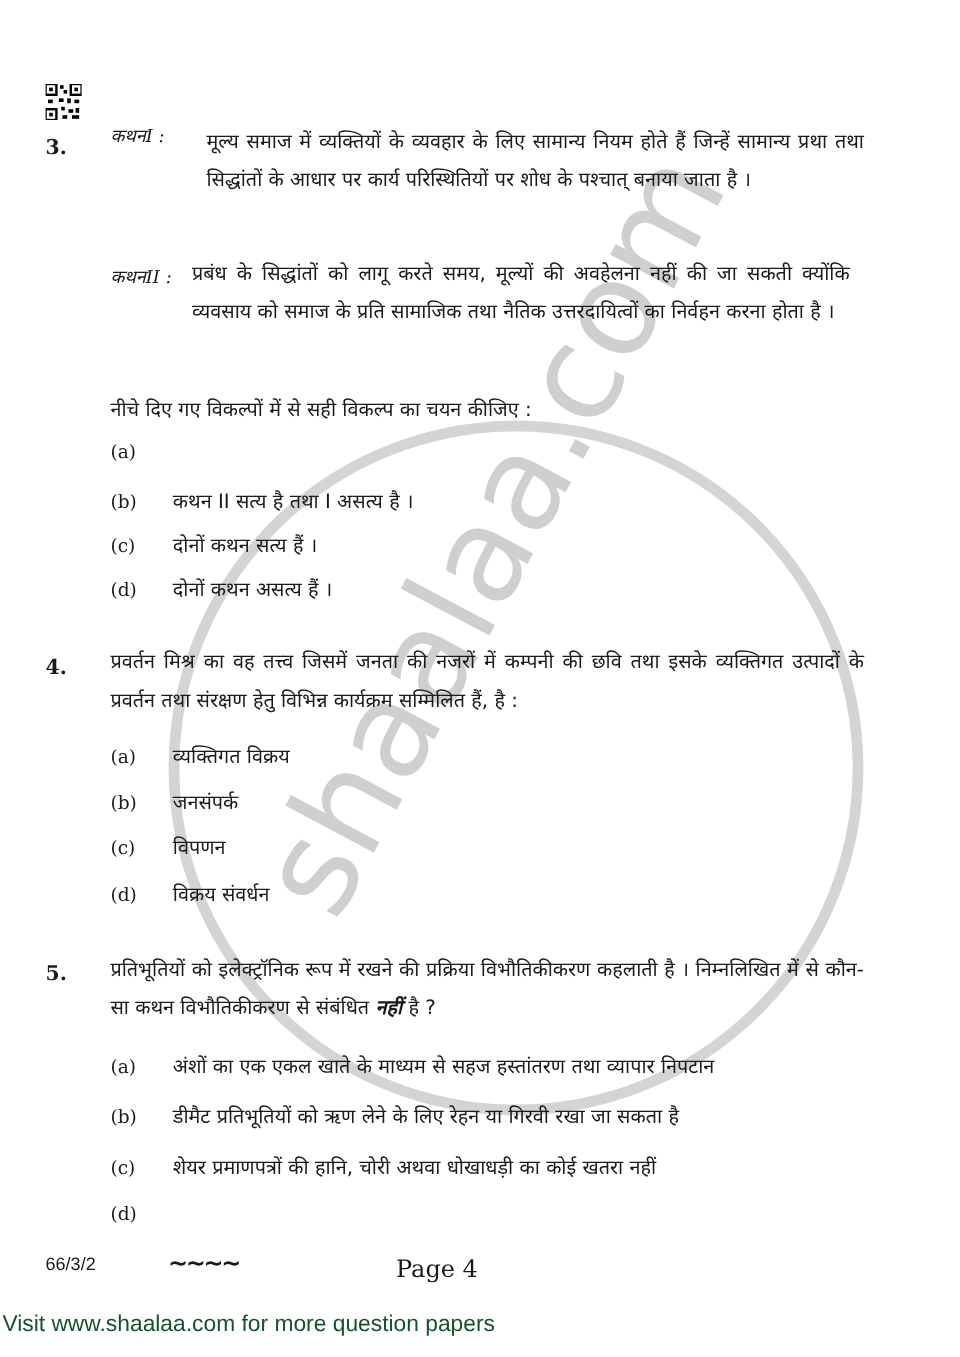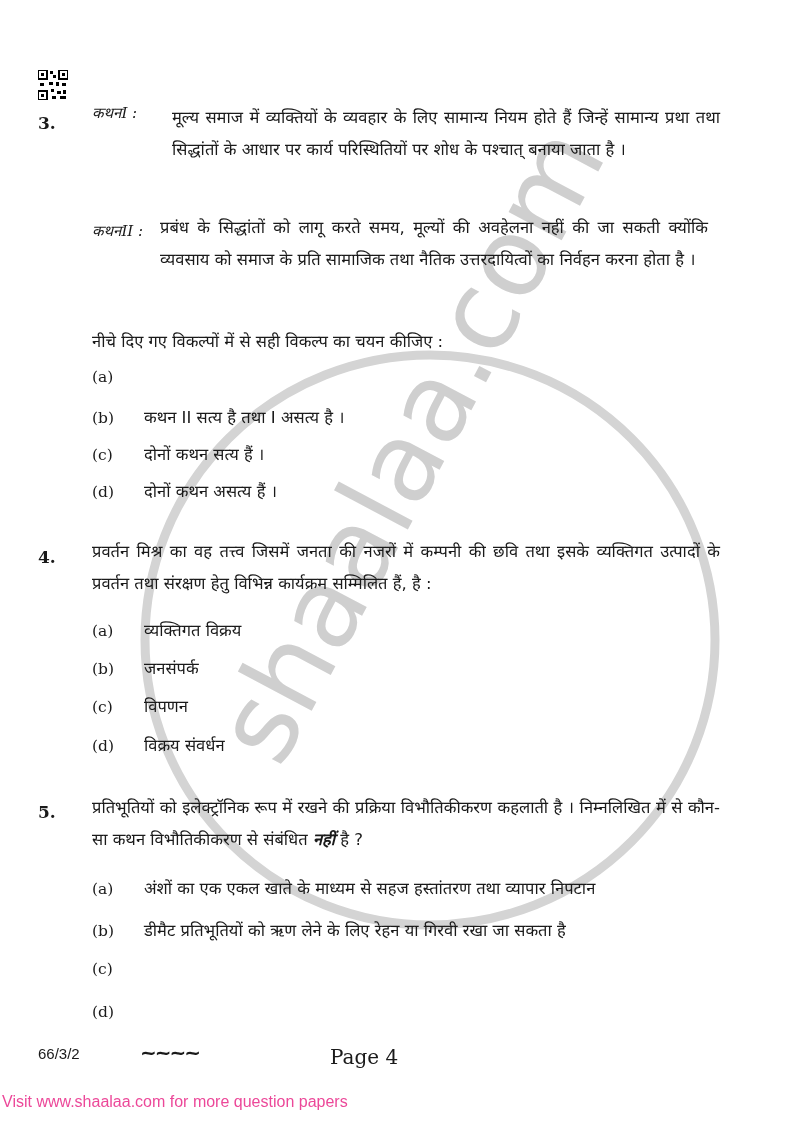--- a/index.html
+++ b/index.html
@@ -34,22 +34,22 @@
     }
     .footer-tilde {
       position: absolute; left: 140px; top: 1040px; font-size: 20px; font-weight: bold;
       letter-spacing: -2px; font-family: "DejaVu Sans", sans-serif;
     }
     .footer-page {
       position: absolute; left: 330px; top: 1045px; font-size: 20px;
       font-family: "DejaVu Serif", serif;
     }
     .visit {
-      position: absolute; left: 2px; top: 1093px; font-size: 16px;
-      font-family: "Liberation Sans", sans-serif; color: #ec4899;
+      position: absolute; left: 2px; top: 1093px; font-size: 19px;
+      font-family: "Liberation Sans", sans-serif; color: #14532d;
     }
     .watermark {
       position: absolute; left: 0; top: 0; width: 800px; height: 1131px; pointer-events: none;
     }
     .nahin { font-style: italic; font-weight: bold; }
   </style>
 </head>
 <body>
 
 <svg class="watermark" viewBox="0 0 800 1131">
@@ -137,20 +137,21 @@
   <div class="opt" style="top:876px;">
     <span class="letter">(a)</span>
     <span>अंशों का एक एकल खाते के माध्यम से सहज हस्तांतरण तथा व्यापार निपटान</span>
   </div>
   <div class="opt" style="top:918px;">
     <span class="letter">(b)</span>
     <span>डीमैट प्रतिभूतियों को ऋण लेने के लिए रेहन या गिरवी रखा जा सकता है</span>
   </div>
   <div class="opt" style="top:960px;">
     <span class="letter">(c)</span>
+    <span>शेयर प्रमाणपत्रों की हानि, चोरी अथवा धोखाधड़ी का कोई खतरा नहीं</span>
   </div>
   <div class="opt" style="top:1003px;">
     <span class="letter">(d)</span>
   </div>
 </div>
 
 <span class="footer-code">66/3/2</span>
 <span class="footer-tilde">~~~~</span>
 <span class="footer-page">Page 4</span>
 

